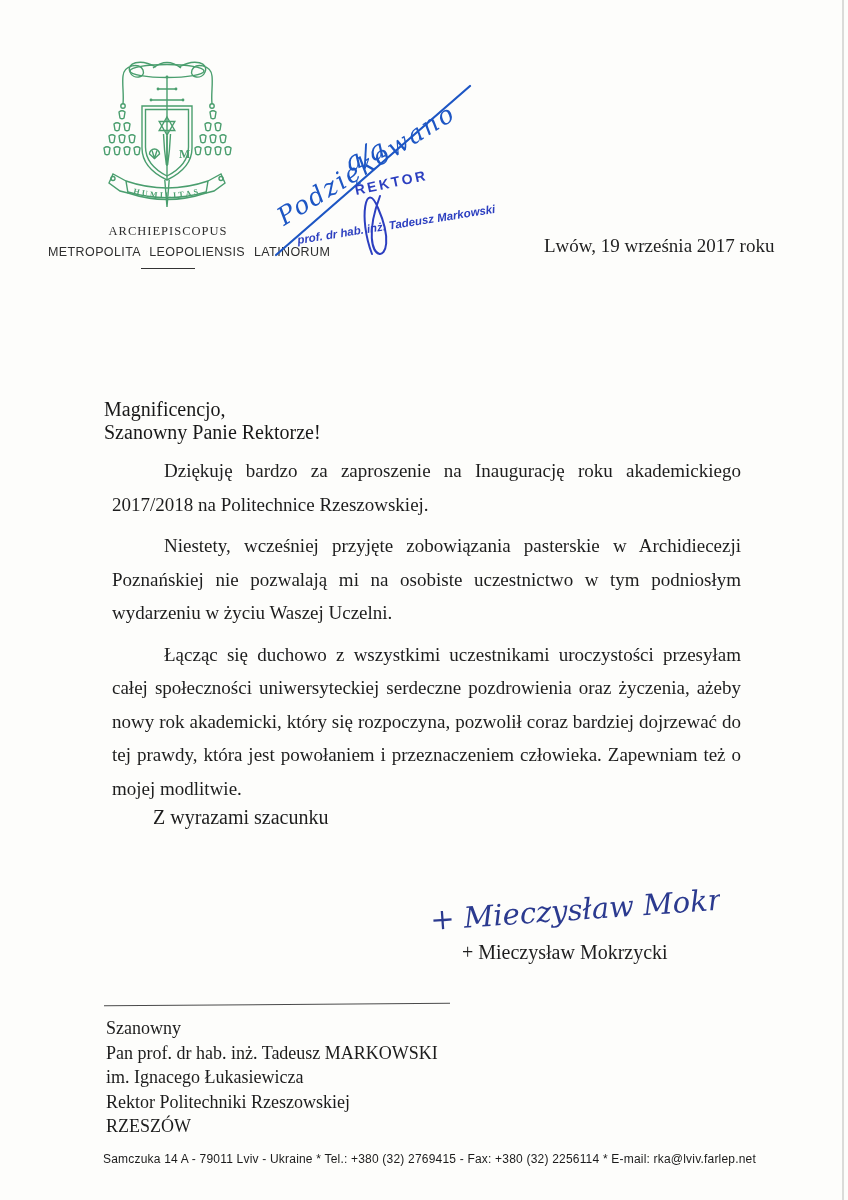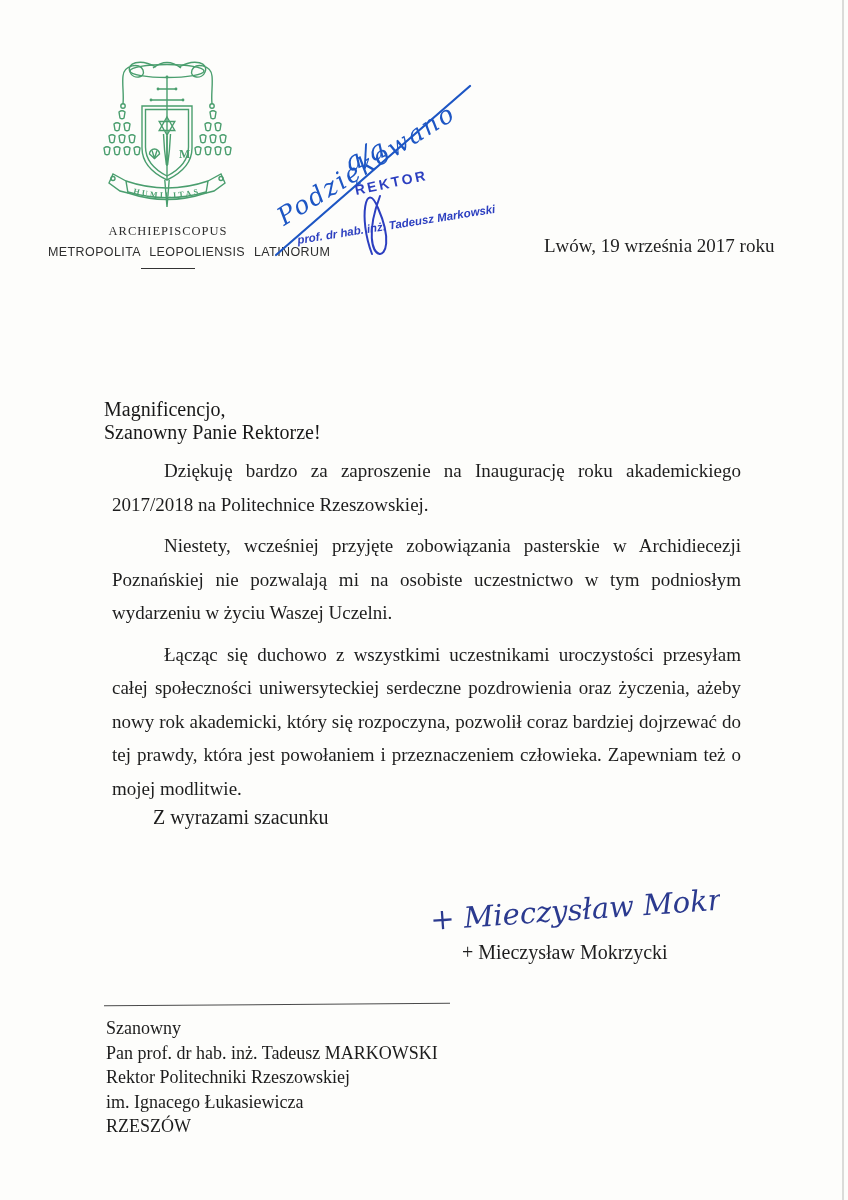--- a/index.html
+++ b/index.html
@@ -177,18 +177,19 @@
 
   <svg class="sig-svg" viewBox="0 0 295 75">
     <text x="6" y="50" transform="rotate(-4 6 50)">+ Mieczysław Mokrzycki</text>
   </svg>
   <div class="sig-typed">+ Mieczysław Mokrzycki</div>
 
   <div class="addr-rule"></div>
   <div class="addressee">
     <div>Szanowny</div>
     <div>Pan prof. dr hab. inż. Tadeusz MARKOWSKI</div>
+    <div>im. Ignacego Łukasiewicza</div>
     <div>Rektor Politechniki Rzeszowskiej</div>
-    <div>im. Ignacego Łukasiewicza</div>
     <div>RZESZÓW</div>
   </div>
 
+  <div class="footer">Samczuka 14 A - 79011 Lviv - Ukraine * Tel.: +380 (32) 2769415 - Fax: +380 (32) 2256114 * E-mail: rka@lviv.farlep.net</div>
 </div>
 
 </body></html>

